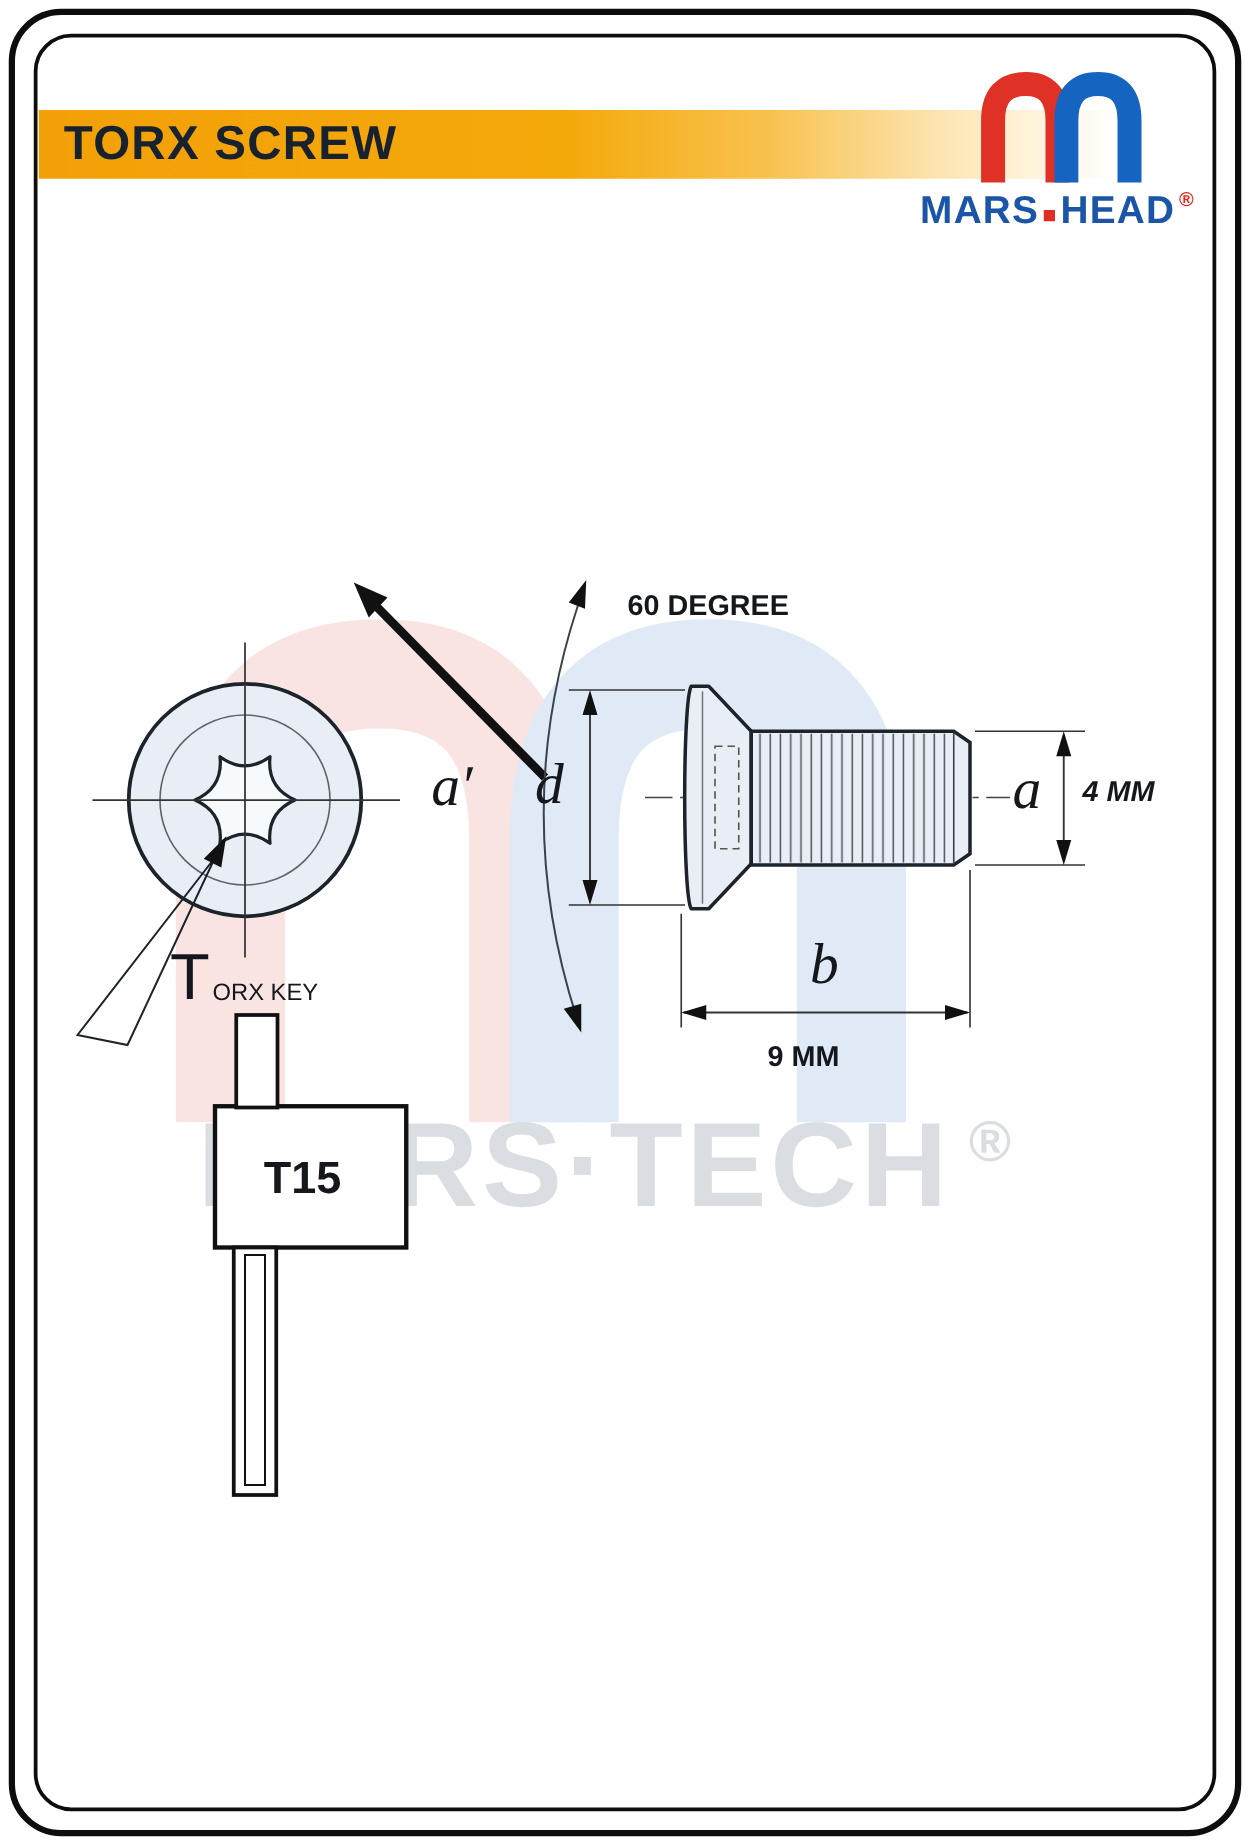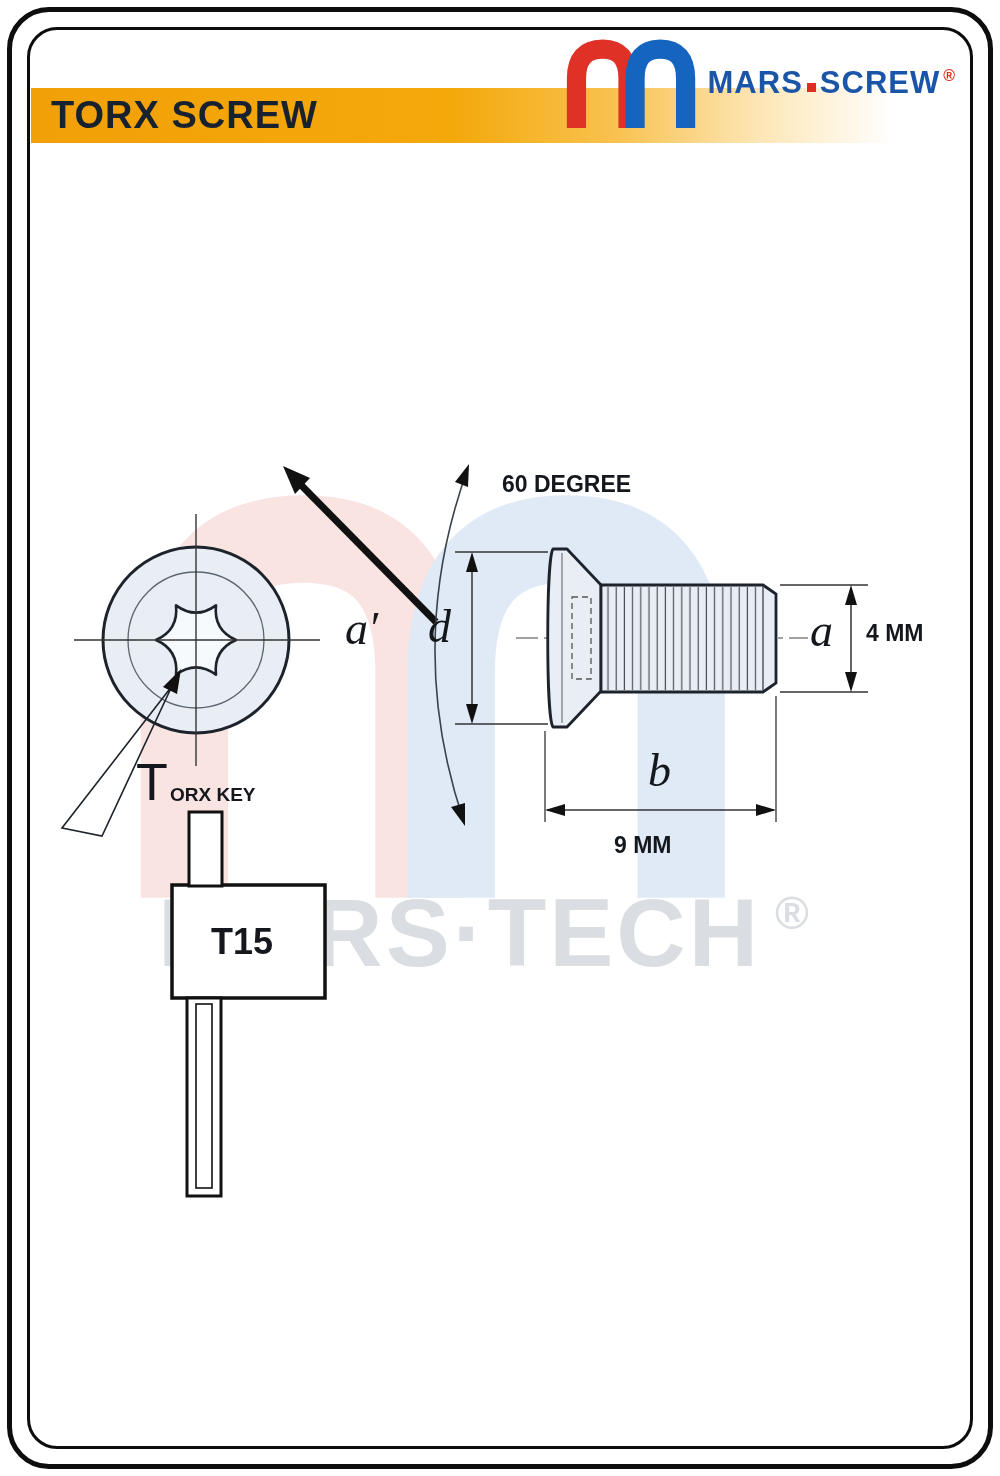--- a/index.html
+++ b/index.html
@@ -7,41 +7,41 @@
   .page{position:relative;width:1000px;height:1476px;background:#fff;overflow:hidden;
         font-family:"Liberation Sans",sans-serif;color:#14181d;}
   .outer-frame{position:absolute;inset:7px;border:5px solid #0d0d0d;border-radius:42px;pointer-events:none;}
   .inner-frame{position:absolute;inset:27px;border:3px solid #0d0d0d;border-radius:30px;background:transparent;pointer-events:none;}
 
   .header-band{position:absolute;left:31px;right:31px;top:88px;height:55px;
       background:linear-gradient(90deg,#f2a007 0%,#f4a90b 45%,#f8c14e 62%,#fde7b8 78%,#ffffff 92%,#ffffff 100%);
       display:flex;align-items:center;z-index:2;}
   .page-title{font-size:38px;font-weight:bold;letter-spacing:1px;padding-left:20px;color:#18222f;}
 
-  .brand{position:absolute;top:34px;right:44px;z-index:5;display:flex;align-items:center;}
+  .brand{position:absolute;top:52px;right:44px;z-index:5;display:flex;flex-direction:column;align-items:center;}
   .brand-text{display:flex;align-items:baseline;font-weight:bold;font-size:31px;color:#1b55a8;letter-spacing:1px;margin-top:2px;}
   .brand-dot{width:9px;height:9px;background:#e02d22;margin:0 4px;align-self:center;margin-top:8px;}
   .brand-reg{font-size:16px;color:#e02d22;margin-left:3px;align-self:flex-start;margin-top:2px;}
 
   .watermark-text{position:absolute;left:158px;top:878px;font-size:96px;font-weight:bold;
       color:#aeb6bf;opacity:0.45;letter-spacing:3px;display:flex;z-index:1;pointer-events:none;}
   .watermark-reg{font-size:46px;margin-left:14px;margin-top:8px;}
 
   .diagram-svg{position:absolute;left:0;top:0;z-index:2;pointer-events:none;}
 
   .lbl{position:absolute;font-weight:bold;font-size:23px;z-index:4;white-space:nowrap;}
   .dim{position:absolute;font-family:"Liberation Serif",serif;font-style:italic;font-size:46px;z-index:4;}
   .t15{position:absolute;left:172px;top:885px;width:140px;height:113px;display:flex;
        align-items:center;justify-content:center;font-size:36px;font-weight:bold;z-index:4;}
   .torx-key-t{position:absolute;left:136px;top:752px;font-size:52px;z-index:4;}
-  .torx-key-rest{position:absolute;left:170px;top:784px;font-size:19px;font-weight:bold;z-index:4;}
+  .torx-key-rest{position:absolute;left:170px;top:784px;font-size:19px;font-weight:normal;z-index:4;}
 
   .lbl-head-diameter{left:75px;top:420px;}
   .lbl-angle{left:502px;top:435px;margin-top:36px;}
-  .lbl-a-value{left:866px;top:620px;}
+  .lbl-a-value{left:866px;top:620px;font-style:italic;}
   .lbl-b-value{left:614px;top:832px;}
   .dim-a-prime{left:345px;top:602px;}
   .dim-d{left:428px;top:600px;}
   .dim-a{left:810px;top:604px;}
   .dim-b{left:648px;top:744px;}
 </style>
 </head>
 <body>
 
 <div class="page">
@@ -137,21 +137,21 @@
   </div>
 
   <div class="brand">
     <svg width="160" height="96" viewBox="0 0 130 95">
       <path d="M14,93 V44 Q14,15 40,15 Q65,15 65,44 V93" stroke="#e03127" stroke-width="19" fill="none"></path>
       <path d="M72,93 V44 Q72,15 97,15 Q122,15 122,44 V93" stroke="#1565c0" stroke-width="19" fill="none"></path>
     </svg>
     <div class="brand-text">
       <span>MARS</span>
       <span class="brand-dot"></span>
-      <span>SCREW</span>
+      <span>HEAD</span>
       <span class="brand-reg">®</span>
     </div>
   </div>
 
   <span class="lbl lbl-angle">60 DEGREE</span>
   <span class="dim dim-a-prime">a′</span>
   <span class="dim dim-d">d</span>
   <span class="dim dim-a">a</span>
   <span class="lbl lbl-a-value">4 MM</span>
   <span class="dim dim-b">b</span>

